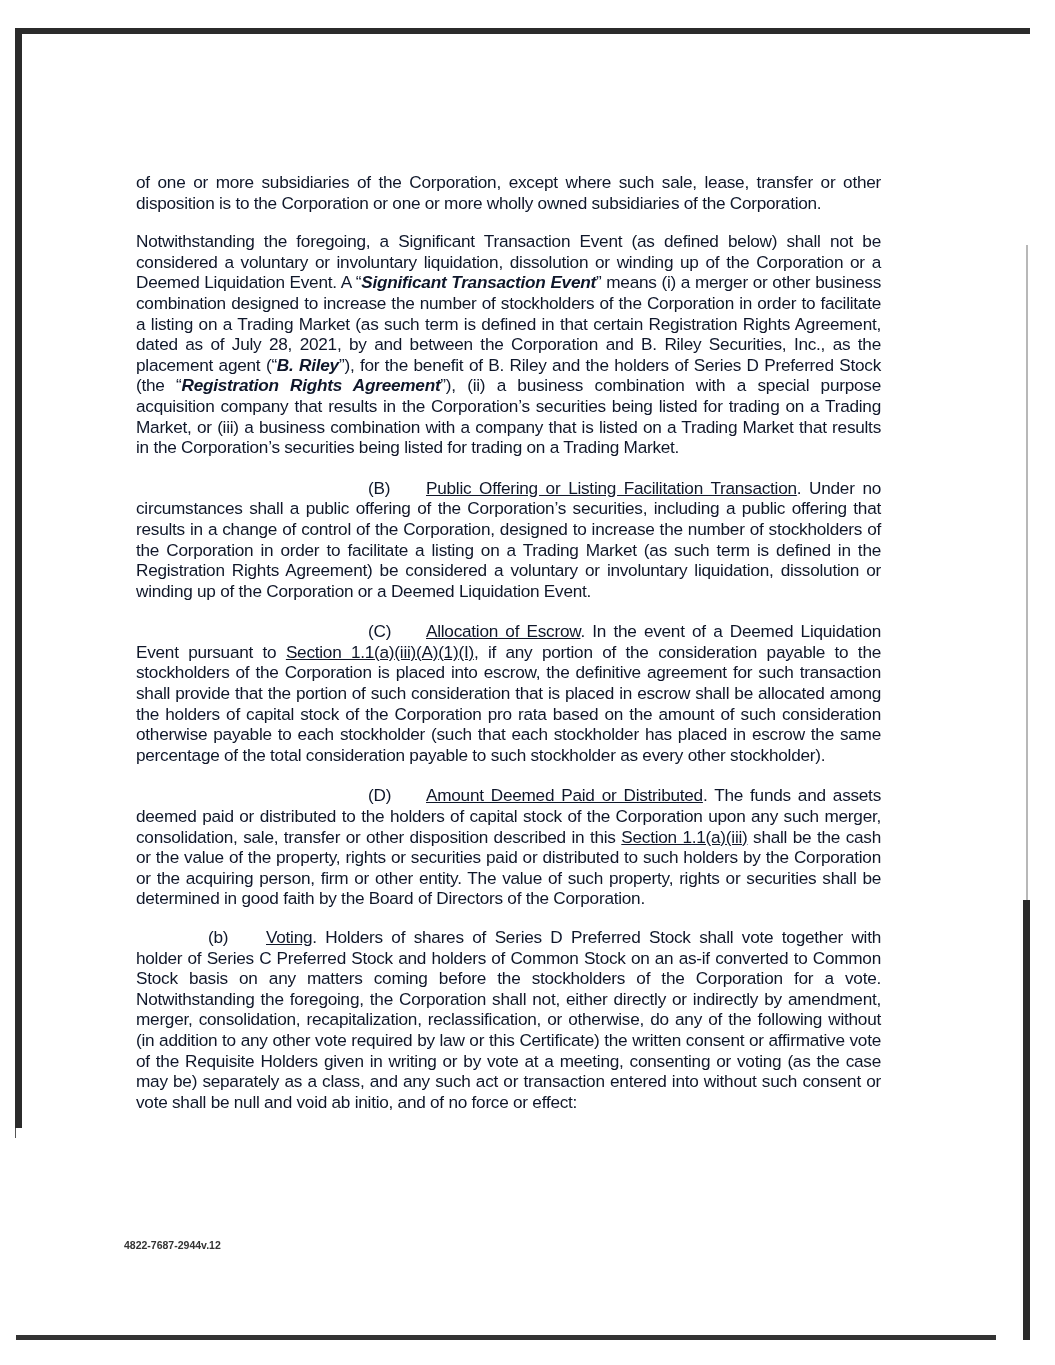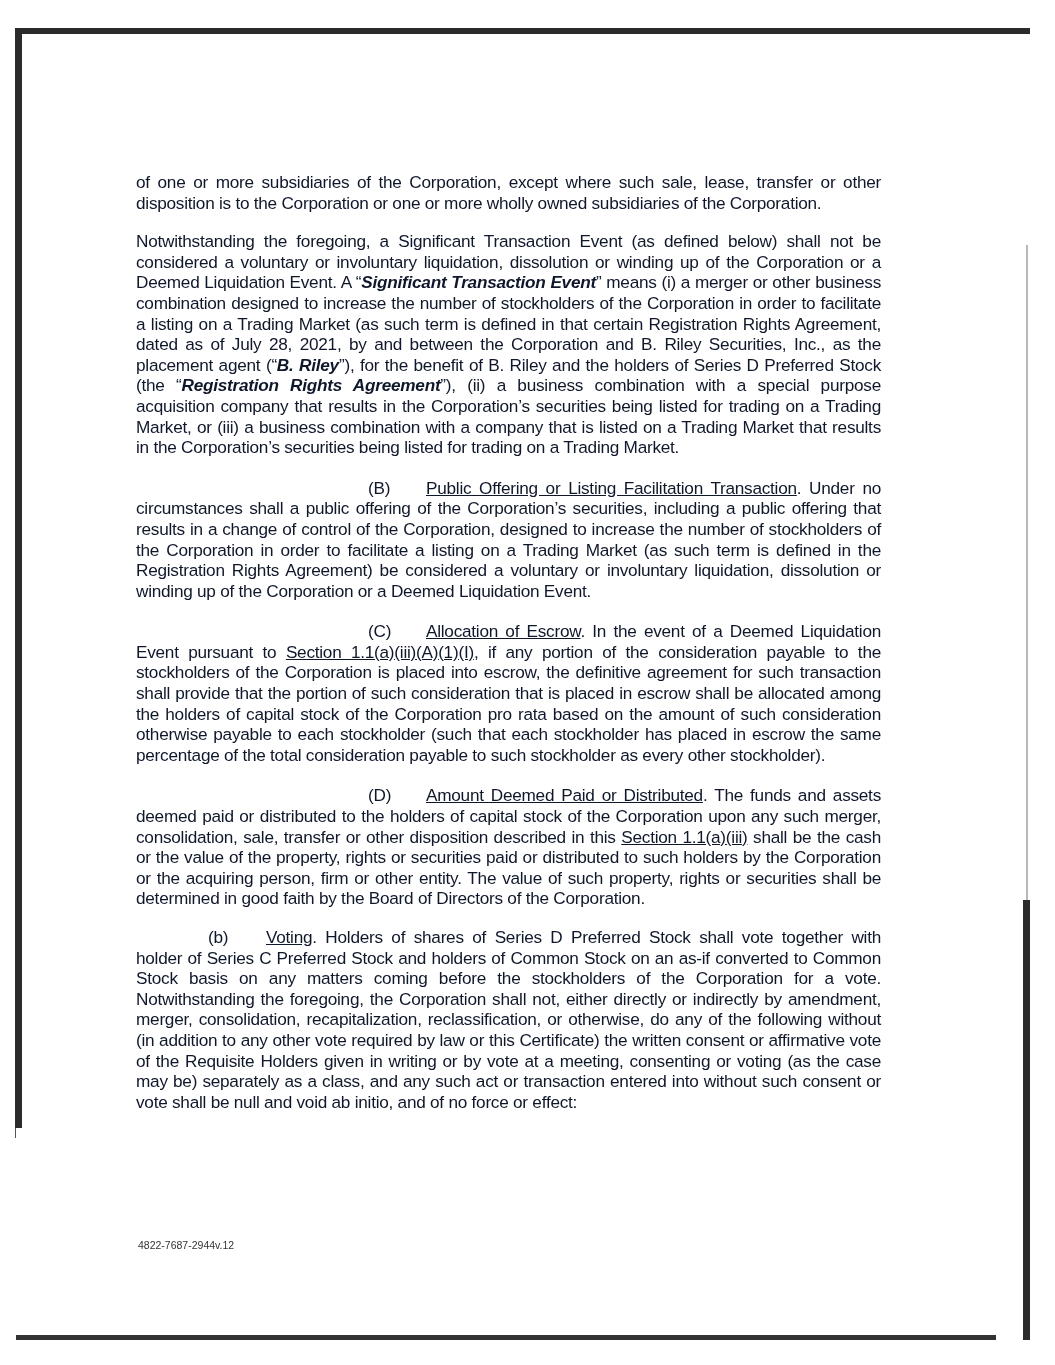--- a/index.html
+++ b/index.html
@@ -15,22 +15,22 @@
     font-family: Liberation Sans, sans-serif; font-size: 17.2px; line-height: 20.6px;
     color: #0f172a; letter-spacing: -0.25px;
   }
   .para { margin: 0 0 18px 0; text-align: justify; }
   .para.indent-sub { text-indent: 232px; margin-top: 20px; }
   .para.indent-b { text-indent: 72px; }
   .hdr { display: inline-block; width: 58px; text-indent: 0; }
   .u { text-decoration: underline; }
   .bi { font-weight: bold; font-style: italic; margin-top: 8px; }
   .footer-id {
-    position: absolute; left: 138px; top: 1239px;
-    font-family: "Liberation Sans", sans-serif; font-size: 10.5px; font-weight: normal; color: #333;
+    position: absolute; left: 124px; top: 1239px;
+    font-family: "Liberation Sans", sans-serif; font-size: 10.5px; font-weight: bold; color: #333;
   }
 </style>
 </head>
 <body>
 
 <div class="scan-border-top"></div>
 <div class="scan-border-left"></div>
 <div class="scan-border-left-lower"></div>
 <div class="scan-border-right-faint"></div>
 <div class="scan-border-right"></div>

